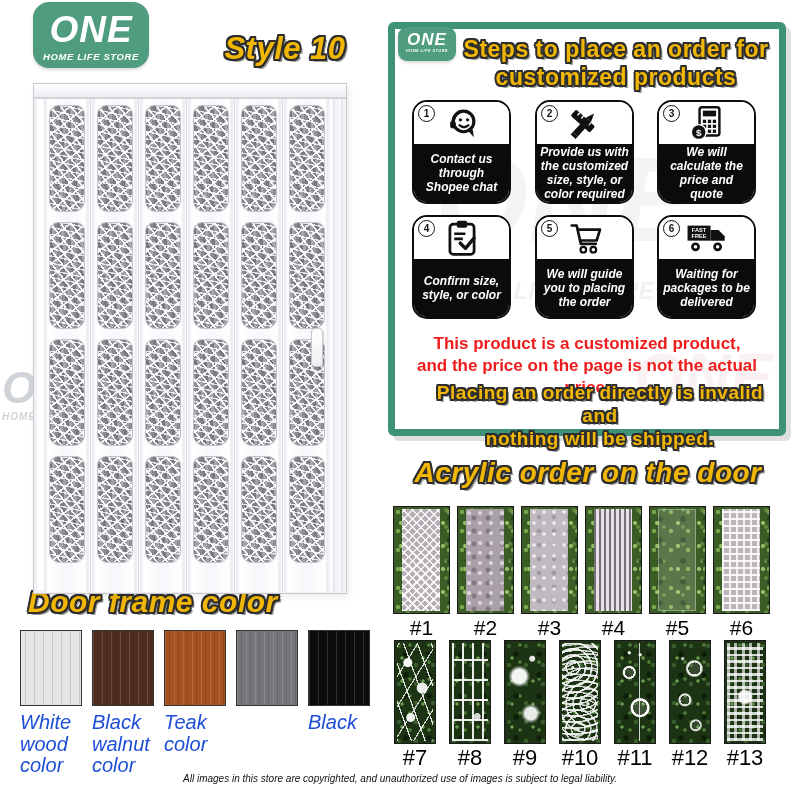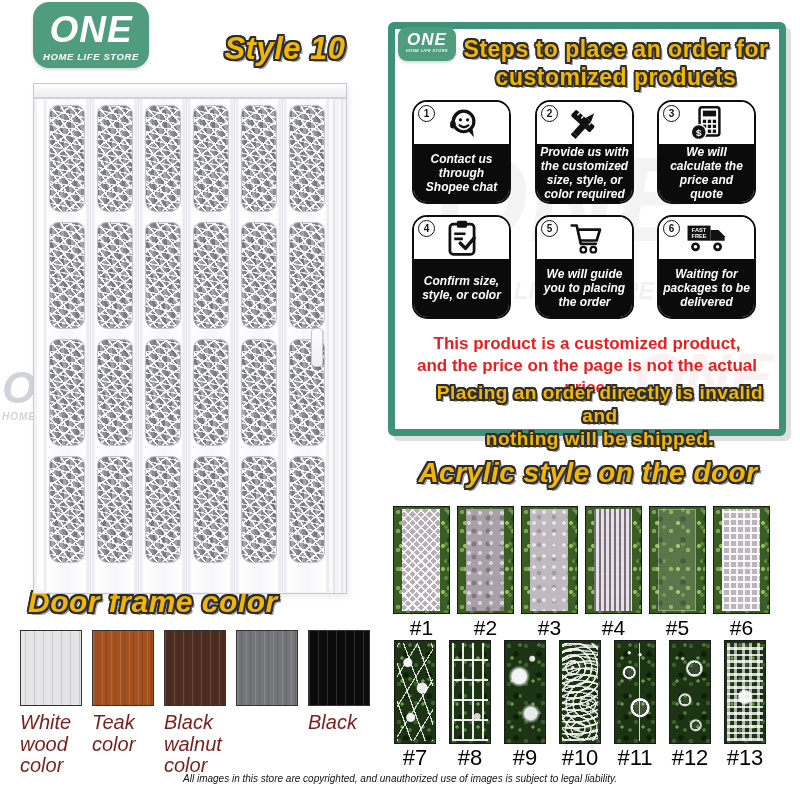--- a/index.html
+++ b/index.html
@@ -181,21 +181,21 @@
       repeating-linear-gradient(90deg, rgba(255,255,255,.65) 0 2.6px, transparent 2.6px 7.5px),
       radial-gradient(circle at 50% 55%, rgba(255,255,255,.9) 0 6px, transparent 8px);}
 
   
   #frame-title{position:absolute; left:28px; top:585px; width:310px; text-align:left; font-size:30px;}
   #swatch-row{position:absolute; left:20px; top:630px; width:360px; display:flex; gap:10px;}
   .swatch-item{width:62px;}
   .swatch{position:relative; width:62px; height:76px; box-sizing:border-box; border:1px solid #333; overflow:hidden;}
   .swatch::after{content:""; position:absolute; inset:0;
     background:repeating-linear-gradient(90deg, rgba(255,255,255,.14) 0 1px, transparent 1px 4px, rgba(0,0,0,.12) 4px 5px, transparent 5px 9px);}
-  .swatch-label{margin-top:6px; font-style:italic; font-size:20px; line-height:1.08; color:#7f1d1d;}
+  .swatch-label{margin-top:6px; font-style:italic; font-size:20px; line-height:1.08; color:#1d4ed8;}
 
   
   #disclaimer{position:absolute; left:0; right:0; top:773px; text-align:center;
     font-style:italic; font-size:10px; color:#111;}
 </style>
 </head>
 <body>
 
 <div id="stage">
 
@@ -370,21 +370,21 @@
     <div id="warn-red">
       <div>This product is a customized product,</div>
       <div>and the price on the page is not the actual price.</div>
     </div>
     <div class="gold" id="warn-gold">
       <div>Placing an order directly is invalid and</div>
       <div>nothing will be shipped.</div>
     </div>
   </div>
 
-  <div class="gold it" id="acrylic-title">Acrylic style on the door</div>
+  <div class="gold it" id="acrylic-title">Acrylic order on the door</div>
 
   <div class="ac-row" id="ac-row1">
     <div class="ac-item">
       <div class="tile foliage">
           <div class="pane s1"></div>
         </div>
       <div class="ac-label">#1</div>
     </div>
     <div class="ac-item">
       <div class="tile foliage">
@@ -464,26 +464,26 @@
   </div>
 
   <div class="gold it" id="frame-title">Door frame color</div>
 
   <div id="swatch-row">
     <div class="swatch-item">
       <div class="swatch" style="background-color: rgb(228, 228, 230);"></div>
       <div class="swatch-label">White wood color</div>
     </div>
     <div class="swatch-item">
+      <div class="swatch" style="background-color: rgb(78, 45, 32);"></div>
+      <div class="swatch-label">Black walnut color</div>
+    </div>
+    <div class="swatch-item">
       <div class="swatch" style="background-color: rgb(164, 80, 31);"></div>
       <div class="swatch-label">Teak color</div>
-    </div>
-    <div class="swatch-item">
-      <div class="swatch" style="background-color: rgb(78, 45, 32);"></div>
-      <div class="swatch-label">Black walnut color</div>
     </div>
     <div class="swatch-item">
       <div class="swatch" style="background-color: rgb(116, 118, 122);"></div>
     </div>
     <div class="swatch-item">
       <div class="swatch" style="background-color: rgb(12, 12, 12);"></div>
       <div class="swatch-label">Black</div>
     </div>
   </div>
 

